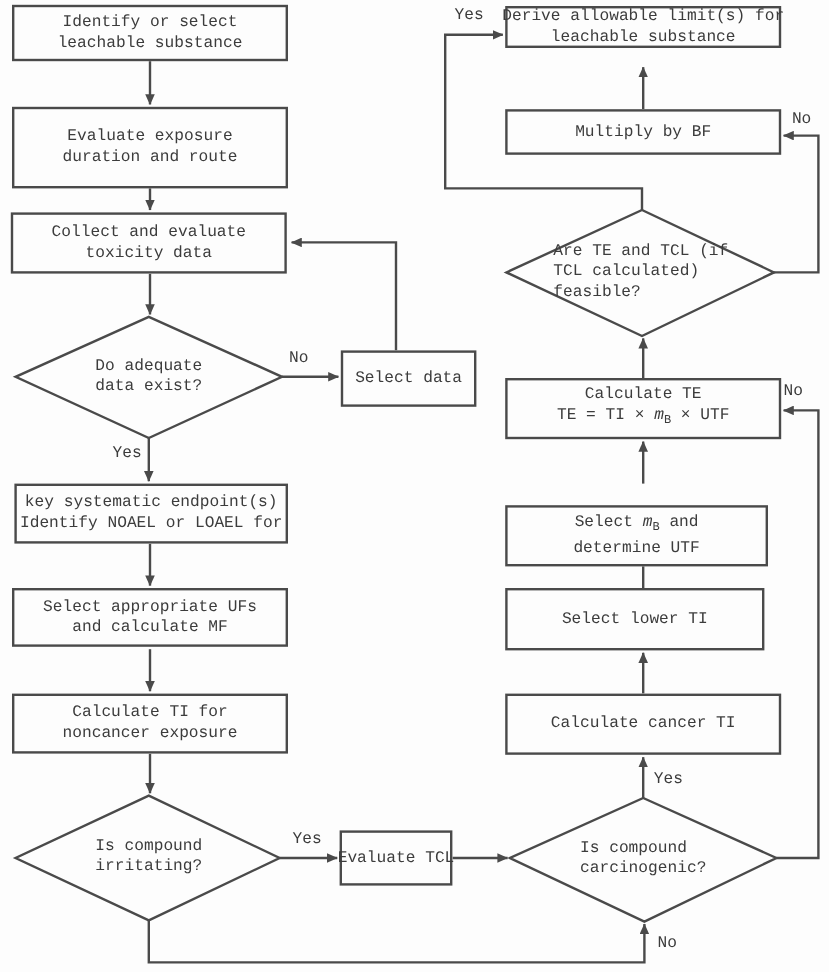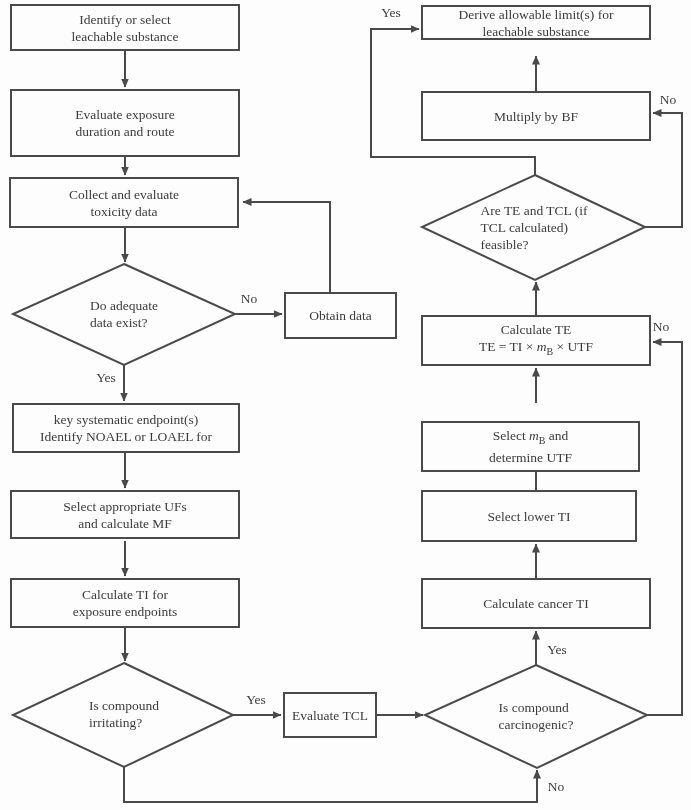--- a/index.html
+++ b/index.html
@@ -6,21 +6,21 @@
     --line:#4a4a4a;
     --text:#3c3c3c;
     --bg:#fdfdfd;
   }
   html,body{margin:0;padding:0;background:#fff;}
   .stage{
     position:relative;
     width:691px;height:810px;
     background:var(--bg);
     overflow:hidden;
-    font-family:Liberation Serif, serif;
+    font-family:Liberation Mono, monospace;
     color:var(--text);
   }
   .stage svg{position:absolute;left:0;top:0;}
   .box{
     position:absolute;
     box-sizing:border-box;
     border:2px solid var(--line);
     background:var(--bg);
     display:flex;
     flex-direction:column;
@@ -99,48 +99,48 @@
     <span>Evaluate exposure</span>
     <span>duration and route</span>
   </div>
 
   <div class="box" style="left:9px;top:177px;width:230px;height:51px">
     <span>Collect and evaluate</span>
     <span>toxicity data</span>
   </div>
 
   <div class="box" style="left:284px;top:292px;width:113px;height:47px">
-    <span>Obtain data</span>
+    <span>Select data</span>
   </div>
 
   <div class="box" style="left:12px;top:403px;width:228px;height:50px">
     <span>key systematic endpoint(s)</span>
     <span>Identify NOAEL or LOAEL for</span>
   </div>
 
   <div class="box" style="left:10px;top:490px;width:230px;height:49px">
     <span>Select appropriate UFs</span>
     <span>and calculate MF</span>
   </div>
 
   <div class="box" style="left:10px;top:578px;width:230px;height:50px">
     <span>Calculate TI for</span>
-    <span>exposure endpoints</span>
+    <span>noncancer exposure</span>
   </div>
 
   <div class="box" style="left:283px;top:692px;width:94px;height:46px">
     <span>Evaluate TCL</span>
   </div>
 
   <div class="box" style="left:421px;top:5px;width:230px;height:35px">
     <span>Derive allowable limit(s) for</span>
     <span>leachable substance</span>
   </div>
 
-  <div class="box" style="left:421px;top:91px;width:230px;height:50px">
+  <div class="box" style="left:421px;top:91px;width:230px;height:38px">
     <span>Multiply by BF</span>
   </div>
 
   <div class="box" style="left:421px;top:315px;width:230px;height:51px">
     <span>Calculate TE</span>
     <span><span>TE = TI × </span><i>m</i><sub>B</sub><span> × UTF</span></span>
   </div>
 
   <div class="box" style="left:421px;top:421px;width:219px;height:51px">
     <span><span>Select </span><i>m</i><sub>B</sub><span> and</span></span>

